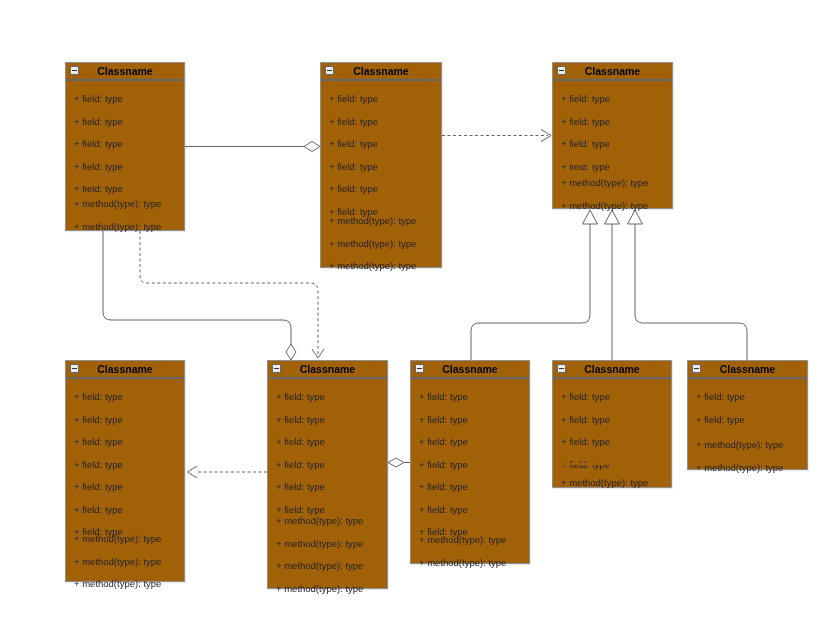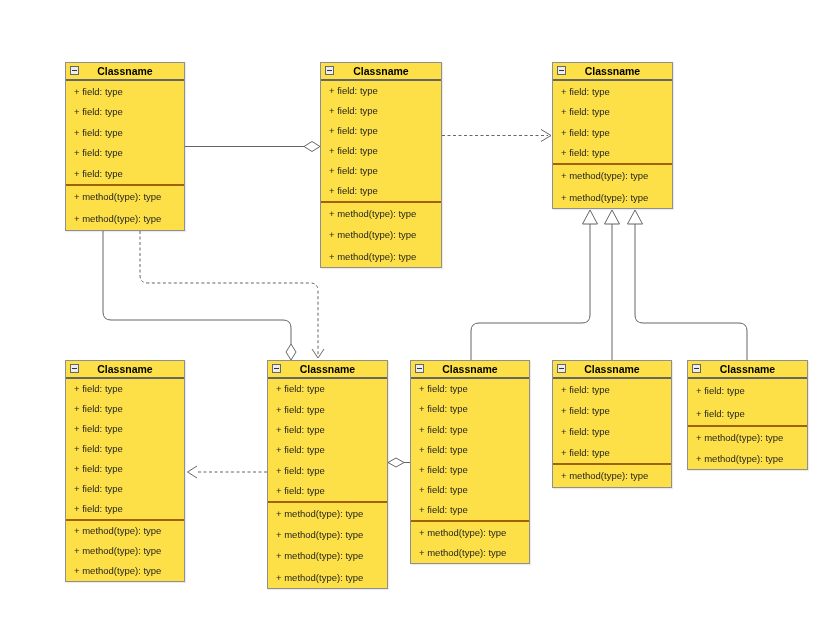--- a/index.html
+++ b/index.html
@@ -13,21 +13,21 @@
   .canvas { position: absolute; left: 0; top: 0; width: 817px; height: 634px; }
 
   svg.edges { position: absolute; left: 0; top: 0; width: 817px; height: 634px; }
   svg.edges .solid   { fill: none; stroke: #666666; stroke-width: 1; }
   svg.edges .dashed  { fill: none; stroke: #666666; stroke-width: 1; stroke-dasharray: 3 2.5; }
   svg.edges .marker-fill { fill: #ffffff; stroke: #666666; stroke-width: 1; }
   svg.edges .marker-open { fill: none; stroke: #666666; stroke-width: 1; }
 
   .uml-class {
     position: absolute;
-    background: #fde047;
+    background: #a16207;
     border: 1px solid #8f8f8f;
     box-sizing: border-box;
     display: flex;
     flex-direction: column;
     box-shadow: 1px 1px 1px rgba(0,0,0,0.08);
   }
   .title-bar {
     position: relative;
     height: 16px;
     border-bottom: 2px solid #666666;
@@ -66,20 +66,21 @@
     box-sizing: border-box;
     flex: none;
   }
   .section.methods { flex: 1; border-top: 2px solid #a16207; }
   .row {
     font-size: 9.5px;
     color: #1f1f1f;
     padding-left: 8px;
     white-space: nowrap;
     line-height: 1;
+    margin-top: 13px;
   }
 </style>
 </head>
 <body>
 
 <div class="canvas">
 
   <svg class="edges" viewBox="0 0 817 634">
     <g>
       <path class="solid" d="M185,146.5 H304"></path>

